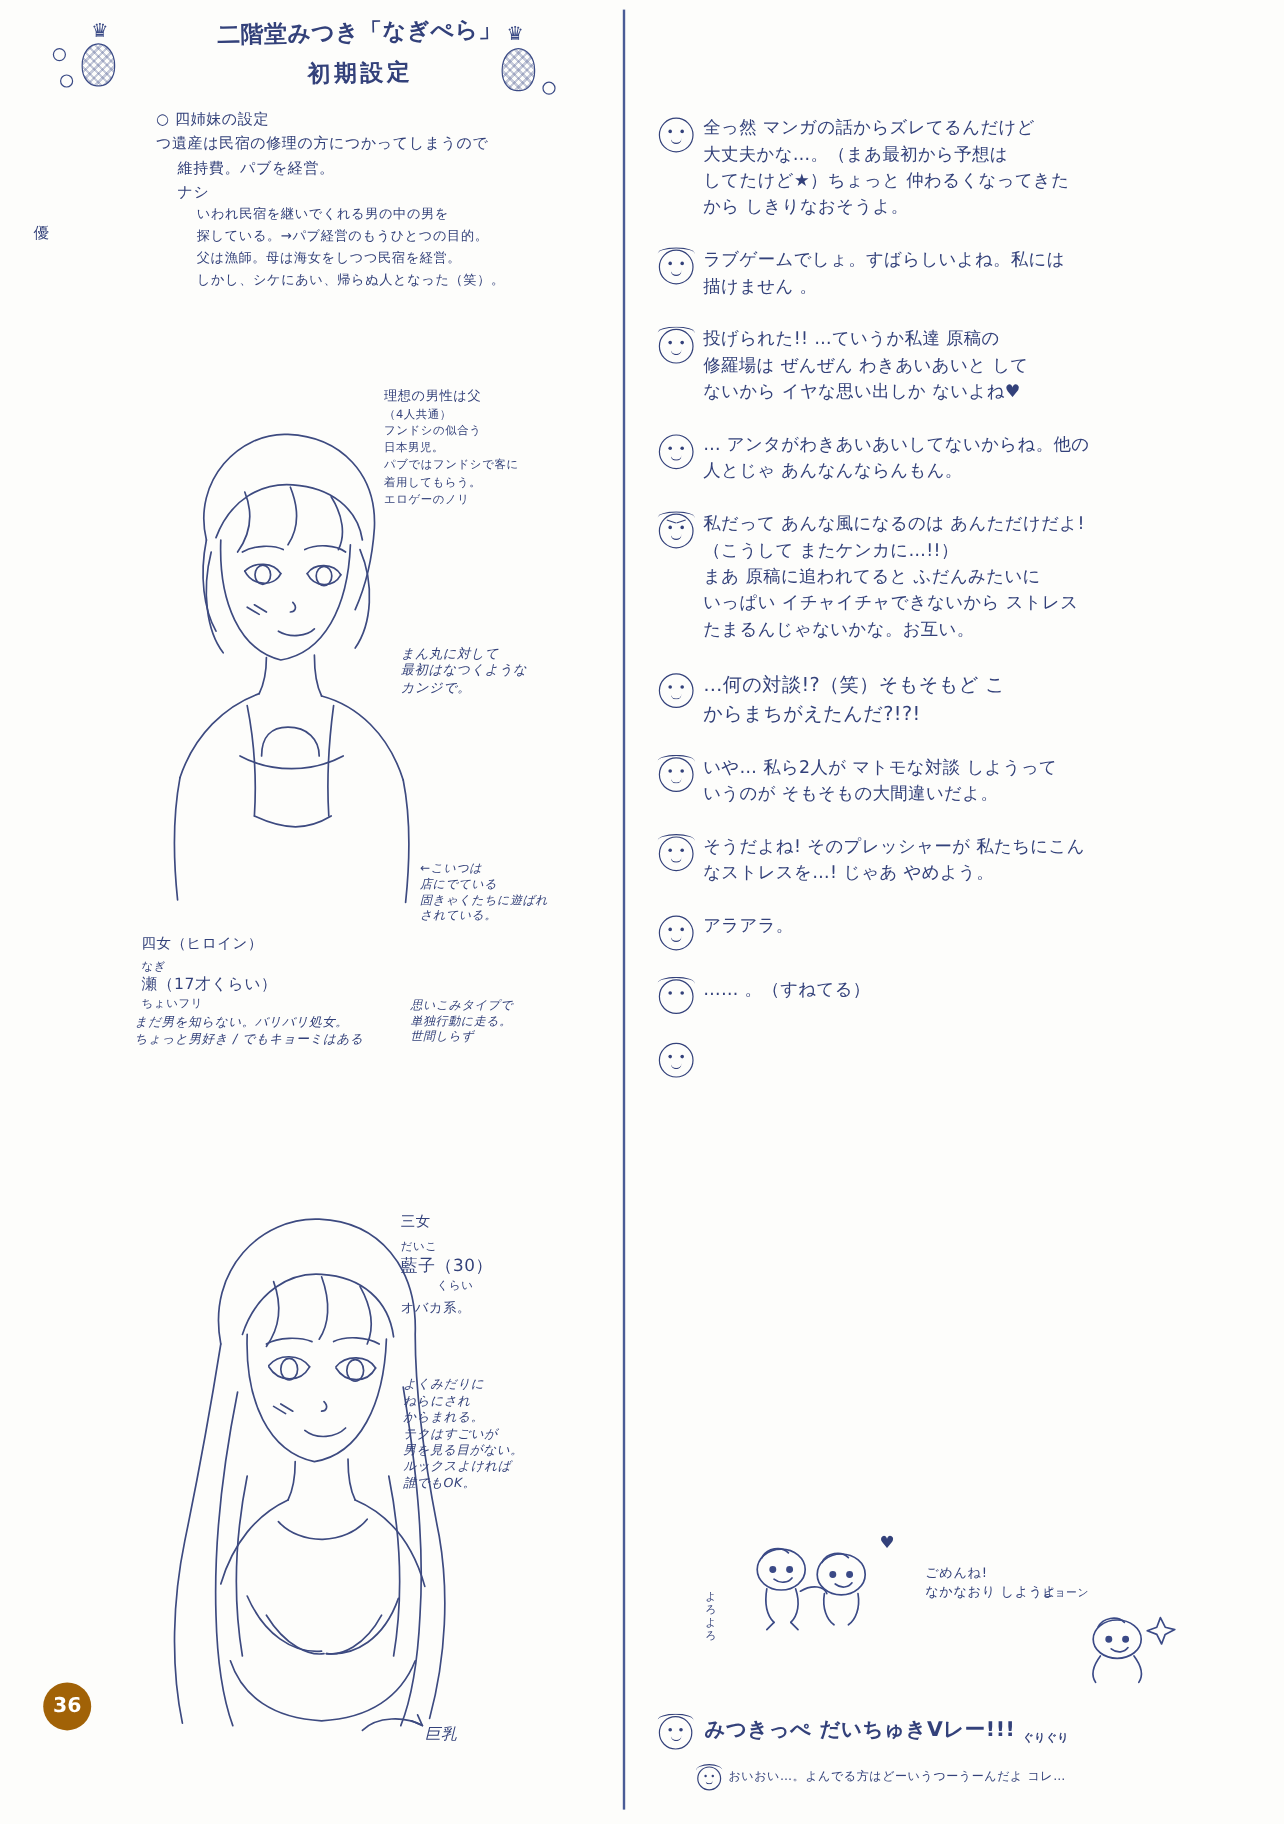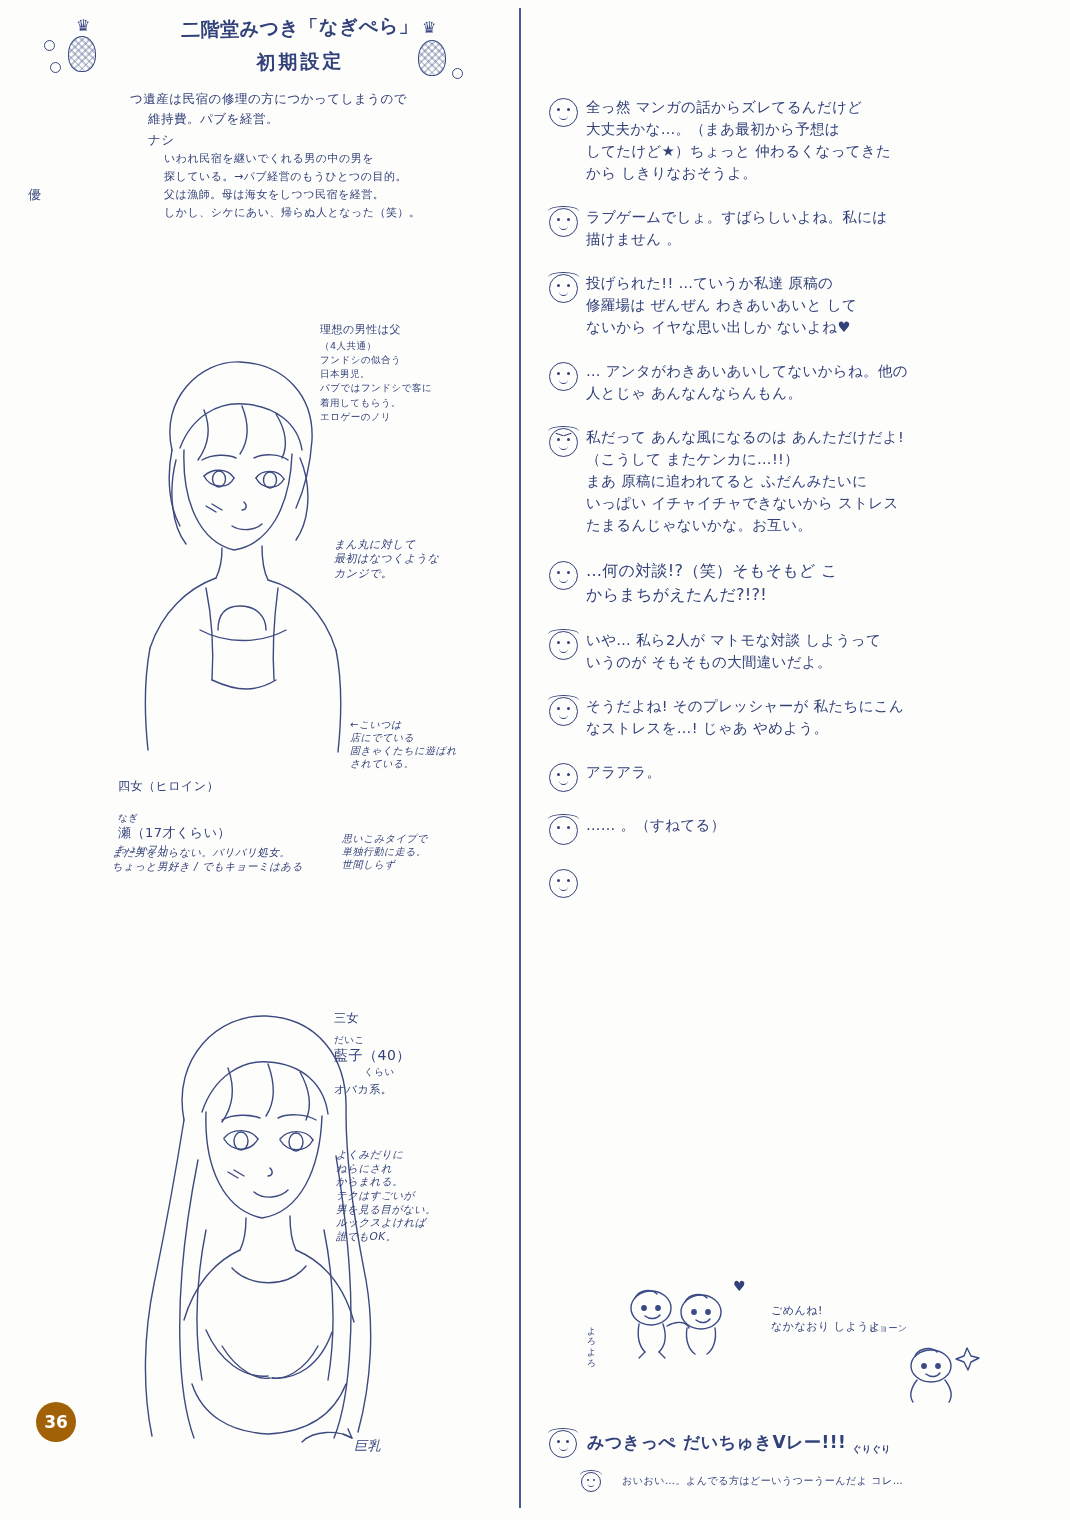--- a/index.html
+++ b/index.html
@@ -207,21 +207,20 @@
   .bubble-text.big { font-size: 16px; }
 
   .footnote {
     position: absolute;
     left: 60px;
     bottom: 28px;
     font-size: 10px;
     color: #33417a;
     display: flex;
     align-items: center;
-    gap: 15px;
   }
   .footnote .face { width: 18px; height: 18px; margin-right: 6px; }
   .footnote .face .eye { width: 2px; height: 2px; top: 6px; }
   .footnote .face .eye.l { left: 5px; }
   .footnote .face .eye.r { right: 5px; }
   .footnote .face .mouth { left: 6px; bottom: 4px; width: 6px; height: 3px; }
 
   .final-line {
     position: absolute;
     left: 28px;
@@ -266,20 +265,21 @@
     <div class="doodle circle-sm" style="left:44px; top:40px;"></div>
     <div class="doodle circle-sm" style="left:50px; top:62px;"></div>
     <div class="doodle circle-sm" style="left:452px; top:68px;"></div>
 
     <div class="title hw">
       <span>二階堂みつき「なぎぺら」</span>
       <span class="line2">初期設定</span>
     </div>
 
     <div class="notes-block hw">
+      <span class="n">○ 四姉妹の設定</span>
       <span class="n">つ遺産は民宿の修理の方につかってしまうので</span>
       <span class="n indent1">維持費。パブを経営。</span>
       <span class="n indent1">ナシ</span>
       <span class="n indent2 small">いわれ民宿を継いでくれる男の中の男を</span>
       <span class="n indent2 small">探している。→パブ経営のもうひとつの目的。</span>
       <span class="n indent2 small">父は漁師。母は海女をしつつ民宿を経営。</span>
       <span class="n indent2 small">しかし、シケにあい、帰らぬ人となった（笑）。</span>
     </div>
 
     <div class="caption hw" style="left:320px; top:322px; width:190px; font-size:11px; line-height:1.5;">
@@ -339,21 +339,21 @@
         <path d="M178 258 C174 288, 172 318, 174 350"></path>
 
         <path d="M100 300 C126 314, 160 314, 186 300"></path>
         <path d="M112 350 C138 362, 156 362, 176 350"></path>
         <path d="M118 300 C118 284, 126 276, 140 276 C156 276, 166 286, 166 300"></path>
       </svg>
     </div>
 
     <div class="caption hw" style="left:118px; top:778px;">
       <span>四女（ヒロイン）</span>
-      <span class="sub tiny" style="margin-top:16px;">なぎ</span>
+      <span class="sub tiny" style="margin-top:4px;">なぎ</span>
       <span class="sub" style="font-size:13px;">瀬（17才くらい）</span>
       <span class="sub tiny">ちょいフリ</span>
     </div>
 
     <div class="arrow-note hw" style="left:334px; top:538px; white-space:pre-line; font-size:11px;"><span>まん丸に対して
 最初はなつくような
 カンジで。</span></div>
 
     <div class="arrow-note hw" style="left:350px; top:718px; white-space:pre-line;"><span>←こいつは
 店にでている
@@ -411,21 +411,21 @@
         <path d="M112 366 C128 392, 148 400, 160 398"></path>
         <path d="M208 366 C194 392, 174 400, 162 398"></path>
 
         <path d="M82 404 C92 434, 118 452, 158 454 C198 452, 224 434, 236 404"></path>
       </svg>
     </div>
 
     <div class="caption hw" style="left:334px; top:1010px;">
       <span>三女</span>
       <span class="sub tiny" style="margin-top:6px;">だいこ</span>
-      <span class="sub" style="font-size:14px;">藍子（40）</span>
+      <span class="sub" style="font-size:14px;">藍子（30）</span>
       <span class="sub tiny" style="margin-left:30px;">くらい</span>
       <span class="sub" style="font-size:11px; margin-top:4px;">オバカ系。</span>
     </div>
 
     <div class="arrow-note hw" style="left:336px; top:1148px; white-space:pre-line; font-size:10.5px;"><span>よくみだりに
 ねらにされ
 からまれる。
 テクはすごいが
 男を見る目がない。
 ルックスよければ

